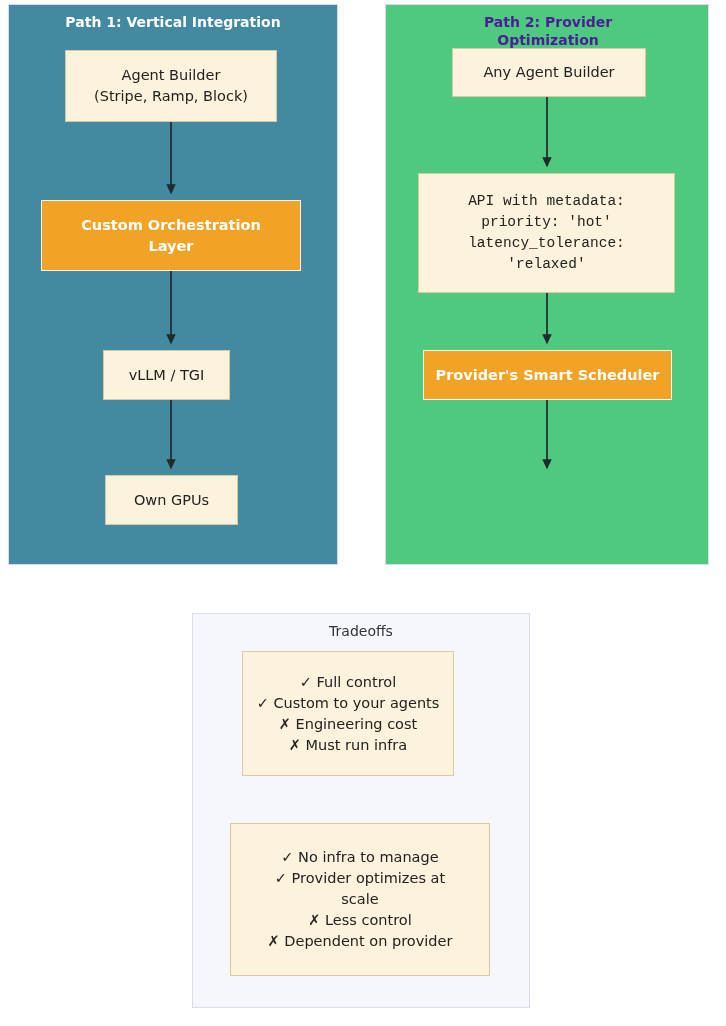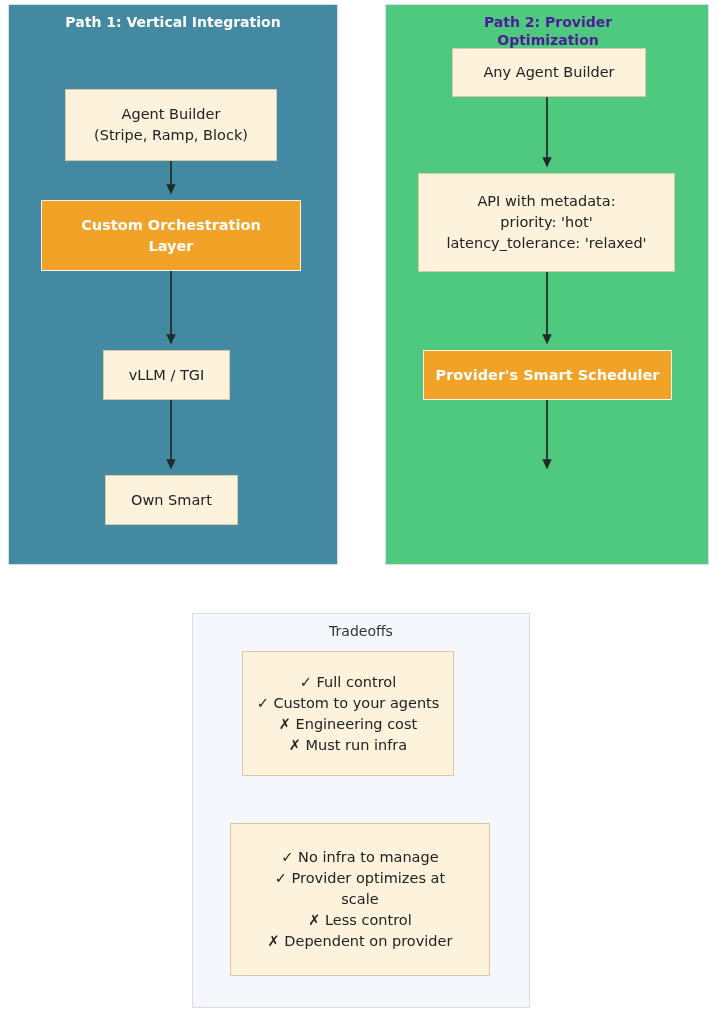--- a/index.html
+++ b/index.html
@@ -92,28 +92,28 @@
     border: 1px solid #f7f2e8;
     color: #ffffff;
     font-weight: bold;
   }
   .node .node-text {
     display: block;
     white-space: pre-line;
   }
 
   
-  #n-agent-builder   { left: 65px;  top: 50px;  width: 212px; height: 72px; margin-top: 39px; }
+  #n-agent-builder   { left: 65px;  top: 50px;  width: 212px; height: 72px; }
   #n-orchestration   { left: 41px;  top: 200px; width: 260px; height: 71px; }
   #n-vllm            { left: 103px; top: 350px; width: 127px; height: 50px; }
   #n-own-gpus        { left: 105px; top: 475px; width: 133px; height: 50px; }
 
   
   #n-any-agent       { left: 452px; top: 48px;  width: 194px; height: 49px; }
-  #n-api-metadata    { left: 418px; top: 173px; width: 257px; height: 99px; }
+  #n-api-metadata    { left: 418px; top: 173px; width: 257px; height: 120px; font-family: Liberation Mono, monospace; }
   #n-scheduler       { left: 423px; top: 350px; width: 249px; height: 50px; }
   #n-provider-gpus   { left: 464px; top: 475px; width: 168px; height: 50px; }
 
   
   #n-tradeoff-path1  { left: 242px; top: 651px; width: 212px; height: 125px; }
   #n-tradeoff-path2  { left: 230px; top: 823px; width: 260px; height: 153px; }
 
   
   #edges {
     position: absolute;
@@ -164,21 +164,21 @@
   <div class="node highlight" id="n-orchestration">
     <span class="node-text">Custom Orchestration
 Layer</span>
   </div>
 
   <div class="node" id="n-vllm">
     <span class="node-text">vLLM / TGI</span>
   </div>
 
   <div class="node" id="n-own-gpus">
-    <span class="node-text">Own Smart</span>
+    <span class="node-text">Own GPUs</span>
   </div>
 
   <div class="node" id="n-any-agent">
     <span class="node-text">Any Agent Builder</span>
   </div>
 
   <div class="node" id="n-api-metadata">
     <span class="node-text">API with metadata:
 priority: 'hot'
 latency_tolerance: 'relaxed'</span>

